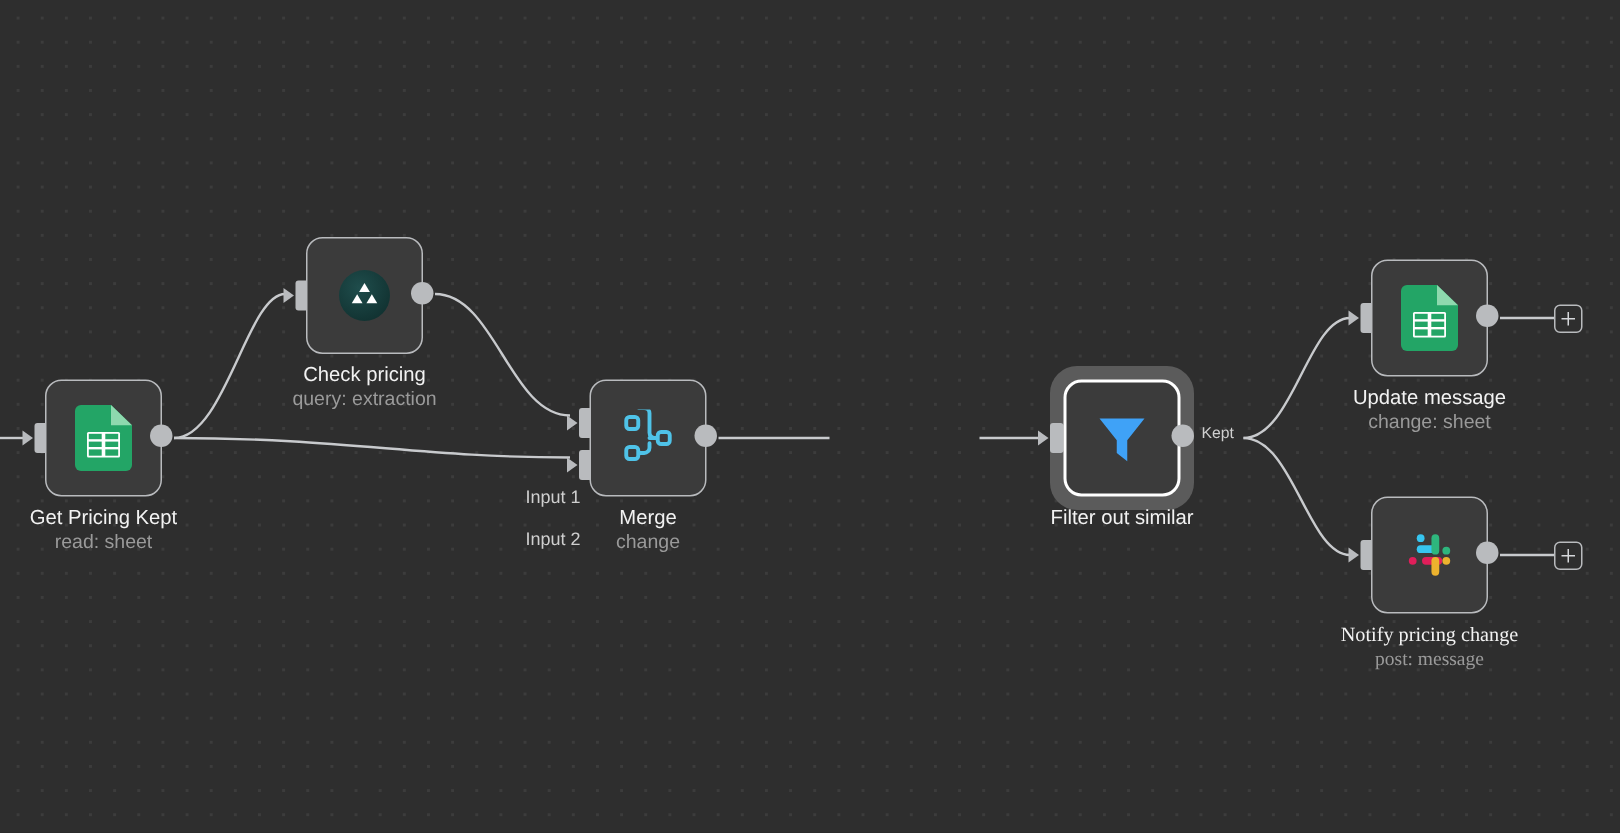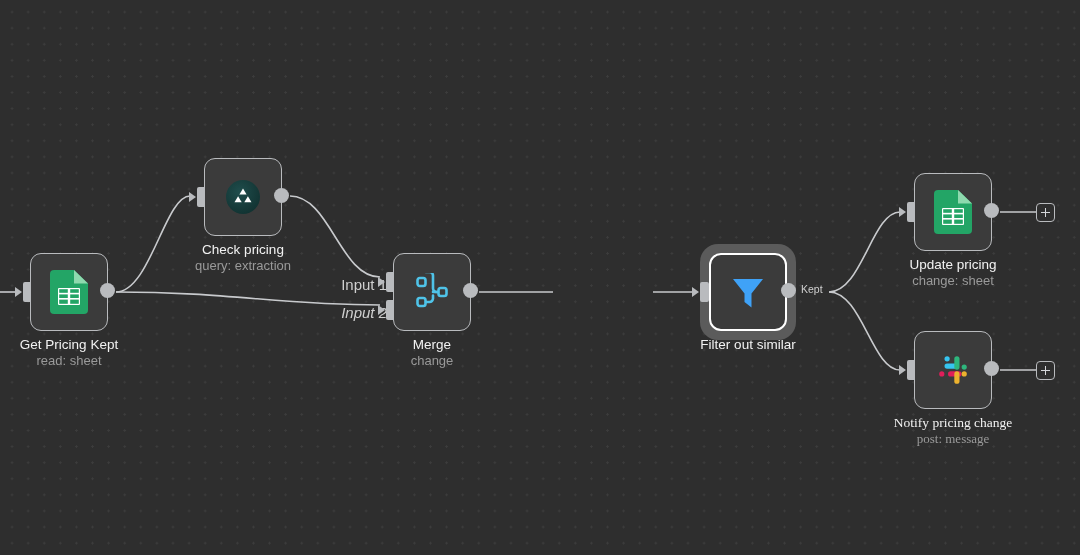--- a/index.html
+++ b/index.html
@@ -113,26 +113,27 @@
     right: -7px;
     top: 30px;
     width: 15px;
     height: 15px;
     background: #b9bbbe;
     border-radius: 50%;
   }
   .in-label {
     position: absolute;
     right: 84px;
-    font-size: 15px;
+    font-size: 12px;
     color: #cfcfcf;
     white-space: nowrap;
+    margin-top: 48px;
   }
   .in-label.p1 { top: 23px; }
-  .in-label.p2 { top: 51px; font-style: italic; }
+  .in-label.p2 { top: 51px; }
   .out-label {
     position: absolute;
     left: 92px;
     top: 30px;
     font-size: 10.5px;
     color: #cfcfcf;
     white-space: nowrap;
   }
 
   
@@ -295,21 +296,21 @@
             <rect x="20.2" y="19.2" width="8.6" height="3.6"></rect>
             <rect x="9.2" y="24.4" width="8.6" height="3.6"></rect>
             <rect x="20.2" y="24.4" width="8.6" height="3.6"></rect>
             <rect x="9.2" y="29.6" width="8.6" height="4.2"></rect>
             <rect x="20.2" y="29.6" width="8.6" height="4.2"></rect>
           </g>
         </svg>
       </span>
     </div>
     <div class="port-out"></div>
-    <div class="node-title">Update pricing</div>
+    <div class="node-title">Update message</div>
     <div class="node-sub">change: sheet</div>
   </div>
 
   <div class="node" style="left:914px; top:331px;font-family:Liberation Serif, serif;">
     <div class="port-arrow mid"></div>
     <div class="port-in mid"></div>
     <div class="node-box">
       <span class="icon-wrap">
         <svg width="40" height="40" viewBox="0 0 40 40">
           <g>

